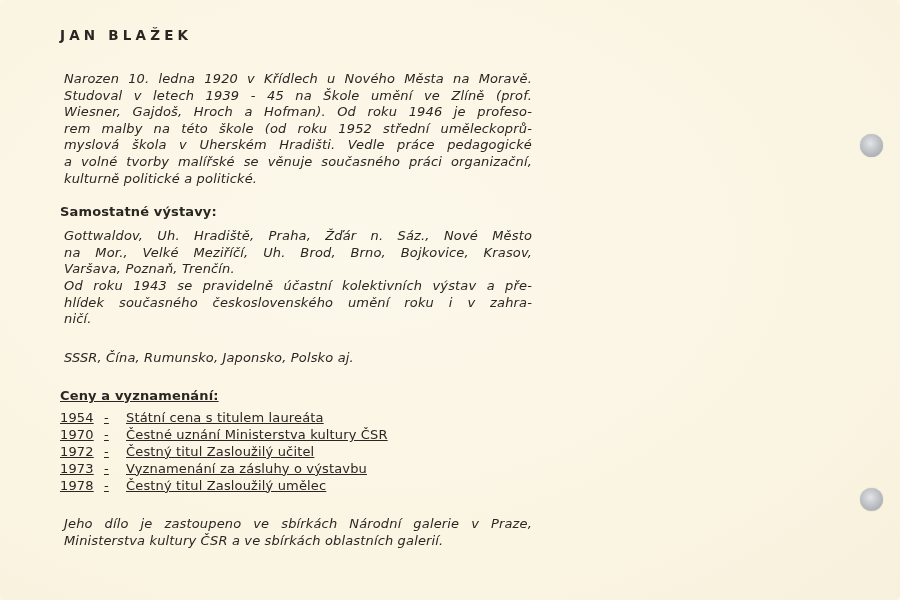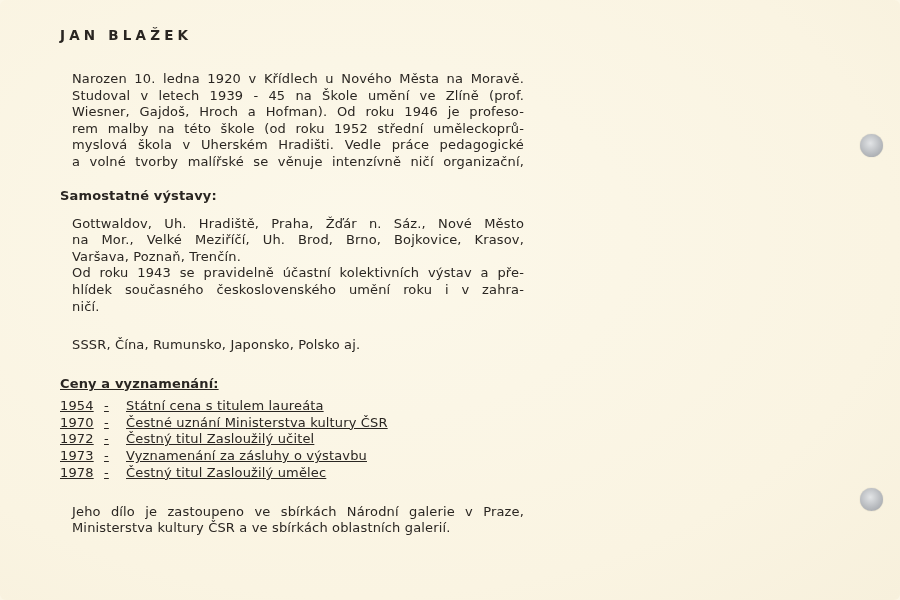--- a/index.html
+++ b/index.html
@@ -16,21 +16,21 @@
       border-radius: 6px;
     }
     .content {
       position: absolute; left: 60px; top: 27px; width: 476px;
       font-size: 13px; line-height: 16.6px; letter-spacing: 0.15px;
     }
     .name {
       font-weight: bold; font-size: 13.5px; letter-spacing: 4.2px;
       margin: 0 0 28px 0; line-height: 16px;
     }
-    .para { margin: 12px; text-align: justify; text-align-last: left; }
+    .para { margin: 4px; text-align: justify; text-align-last: left; font-style: italic; }
     .line { display: block; text-align: justify; text-align-last: justify; white-space: nowrap; }
     .line.last { text-align-last: left; }
     .section-heading {
       font-weight: bold; font-size: 13px; margin: 0; line-height: 16px;
     }
     .sec1 { margin-top: 17px; }
     .sec1 .section-heading { margin-bottom: 8px; }
     .sec2 { margin-top: 22px; }
     .sec2 .section-heading { margin-bottom: 6px; }
     .sec3 { margin-top: 22px; text-decoration: underline; }
@@ -54,21 +54,22 @@
 <div class="page">
   <div class="content">
     <h1 class="name">JAN BLAŽEK</h1>
 
     <p class="para">
       <span class="line">Narozen 10. ledna 1920 v Křídlech u Nového Města na Moravě.</span>
       <span class="line">Studoval v letech 1939 - 45 na Škole umění ve Zlíně (prof.</span>
       <span class="line">Wiesner, Gajdoš, Hroch a Hofman). Od roku 1946 je profeso-</span>
       <span class="line">rem malby na této škole (od roku 1952 střední uměleckoprů-</span>
       <span class="line">myslová škola v Uherském Hradišti. Vedle práce pedagogické</span>
-      <span class="line">a volné tvorby malířské se věnuje intenzívně ničí organizační,</span>
+      <span class="line">a volné tvorby malířské se věnuje současného práci organizační,</span>
+      <span class="line last">kulturně politické a politické.</span>
     </p>
 
     <div class="sec1">
       <h2 class="section-heading">Samostatné výstavy:</h2>
       <p class="para">
         <span class="line">Gottwaldov, Uh. Hradiště, Praha, Žďár n. Sáz., Nové Město</span>
         <span class="line">na Mor., Velké Meziříčí, Uh. Brod, Brno, Bojkovice, Krasov,</span>
         <span class="line last">Varšava, Poznaň, Trenčín.</span>
         <span class="line">Od roku 1943 se pravidelně účastní kolektivních výstav a pře-</span>
         <span class="line">hlídek současného československého umění roku i v zahra-</span>

